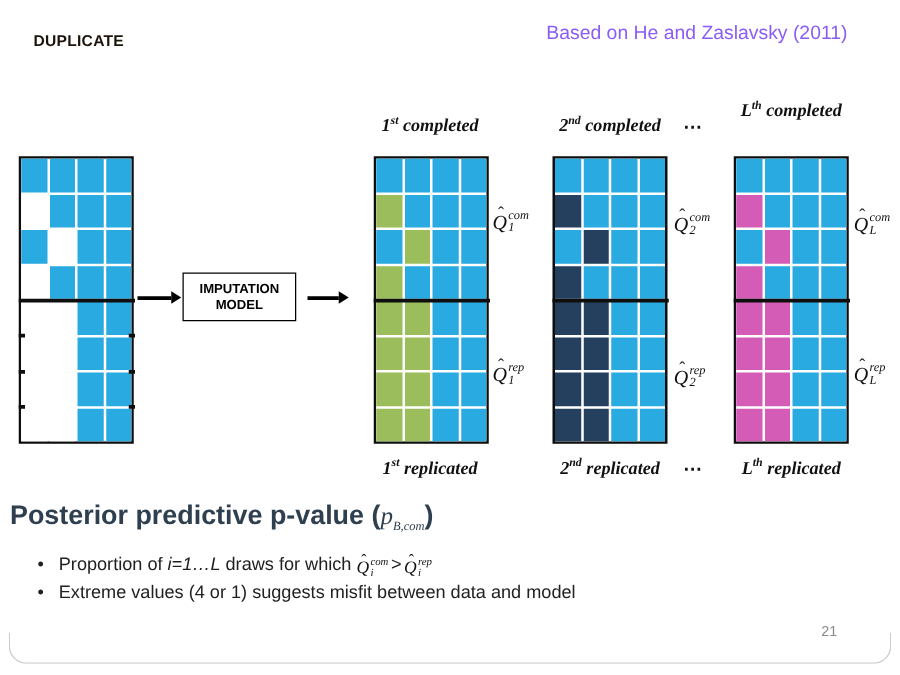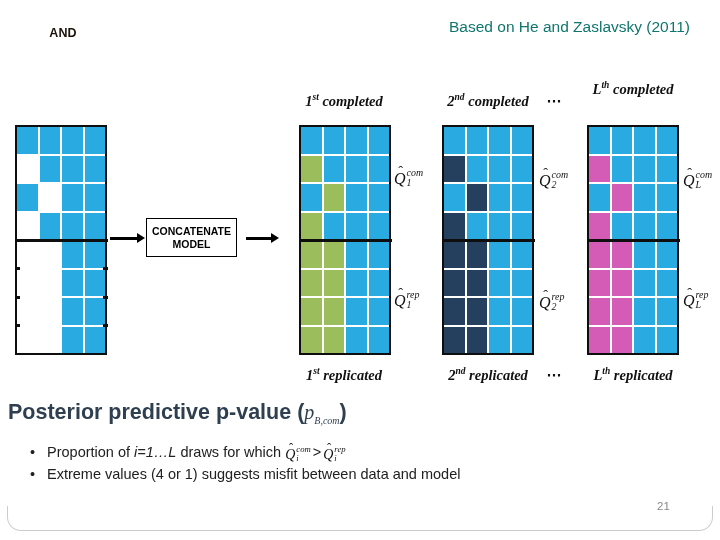--- a/index.html
+++ b/index.html
@@ -6,21 +6,21 @@
   body{
     width:720px;height:540px;position:relative;background:#ffffff;overflow:hidden;
     font-family:"Liberation Sans",sans-serif;color:#111;
   }
   
   .slide-title{
     position:absolute;left:0;top:25px;width:126px;text-align:center;
     font-weight:bold;font-size:12.5px;line-height:16.5px;color:#1c130a;letter-spacing:.2px;
   }
   .attribution{
-    position:absolute;right:30px;top:18px;font-size:15.5px;color:#0f766e;
+    position:absolute;right:42px;top:18px;font-size:15.5px;color:#8b5cf6;
   }
   
   .col-label{
     position:absolute;width:150px;text-align:center;
     font-family:"Liberation Serif",serif;font-style:italic;font-weight:bold;
     font-size:14.5px;color:#111;
   }
   .col-label sup{font-size:9.5px;}
   .dots-label{
     position:absolute;width:30px;text-align:center;
@@ -78,21 +78,21 @@
   .page-number{position:absolute;left:657px;top:500px;font-size:11.5px;color:#8a8a8a;}
   .slide-frame{
     position:absolute;left:7px;right:7px;bottom:9px;height:24px;
     border:1.4px solid #cccccc;border-top:none;border-radius:0 0 14px 14px;pointer-events:none;
   }
 </style>
 </head>
 <body>
 
 <div class="slide-title">
-  <div>AND</div>
+  <div>DUPLICATE</div>
 </div>
 
 <div class="attribution">Based on He and Zaslavsky (2011)</div>
 
 <div class="col-label" style="left:269px;top:92px">
   <span>1</span><sup>st</sup><span> completed</span>
 </div>
 <div class="col-label" style="left:413px;top:92px">
   <span>2</span><sup>nd</sup><span> completed</span>
 </div>
@@ -251,21 +251,21 @@
       <div class="cell" style="background: rgb(212, 92, 183);"></div>
       <div class="cell" style="background: rgb(212, 92, 183);"></div>
       <div class="cell" style="background: rgb(41, 171, 226);"></div>
       <div class="cell" style="background: rgb(41, 171, 226);"></div>
     </div>
   <div class="grid-divider"></div>
 </div>
 
 <div class="arrow" style="left:110px;width:27px"></div>
 <div class="imp-box">
-  <div>CONCATENATE</div>
+  <div>IMPUTATION</div>
   <div>MODEL</div>
 </div>
 <div class="arrow" style="left:246px;width:25px"></div>
 
 <div class="mathq" style="left:394px;top:170px">
   <span class="qwrap"><span class="hat">ˆ</span><span>Q</span></span>
   <span class="stack">
       <span>com</span>
       <span>1</span>
     </span>

